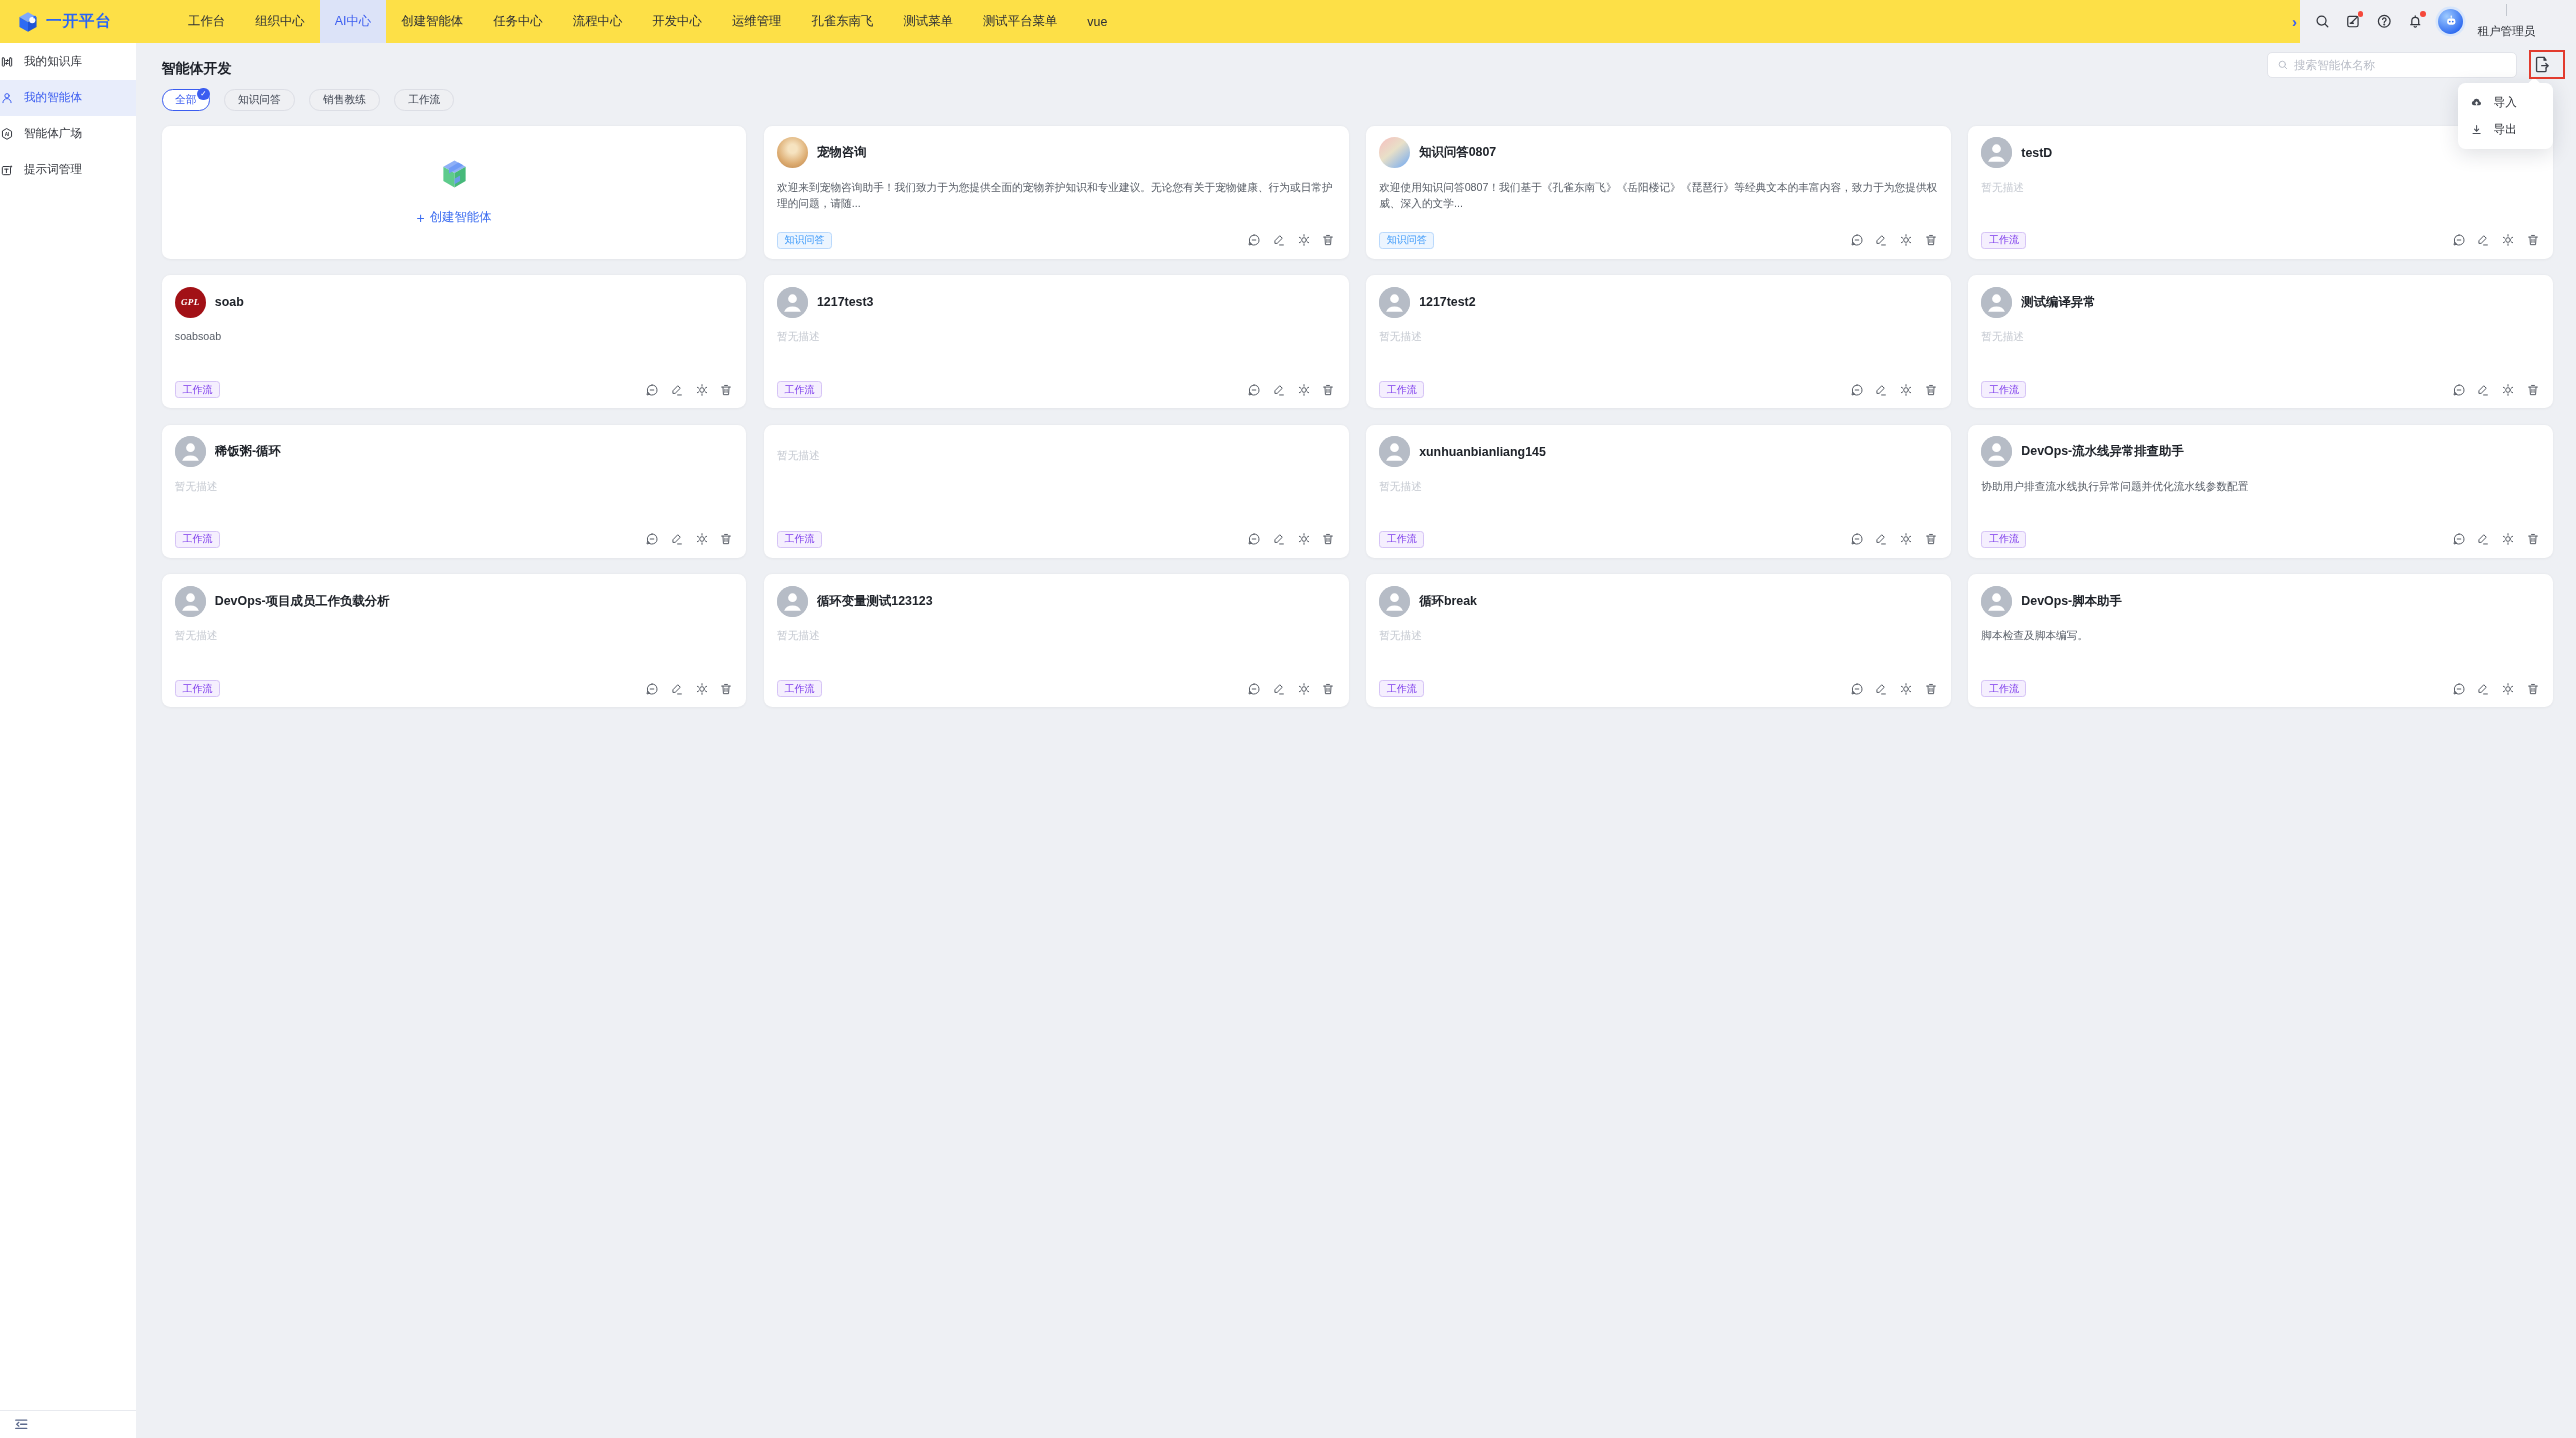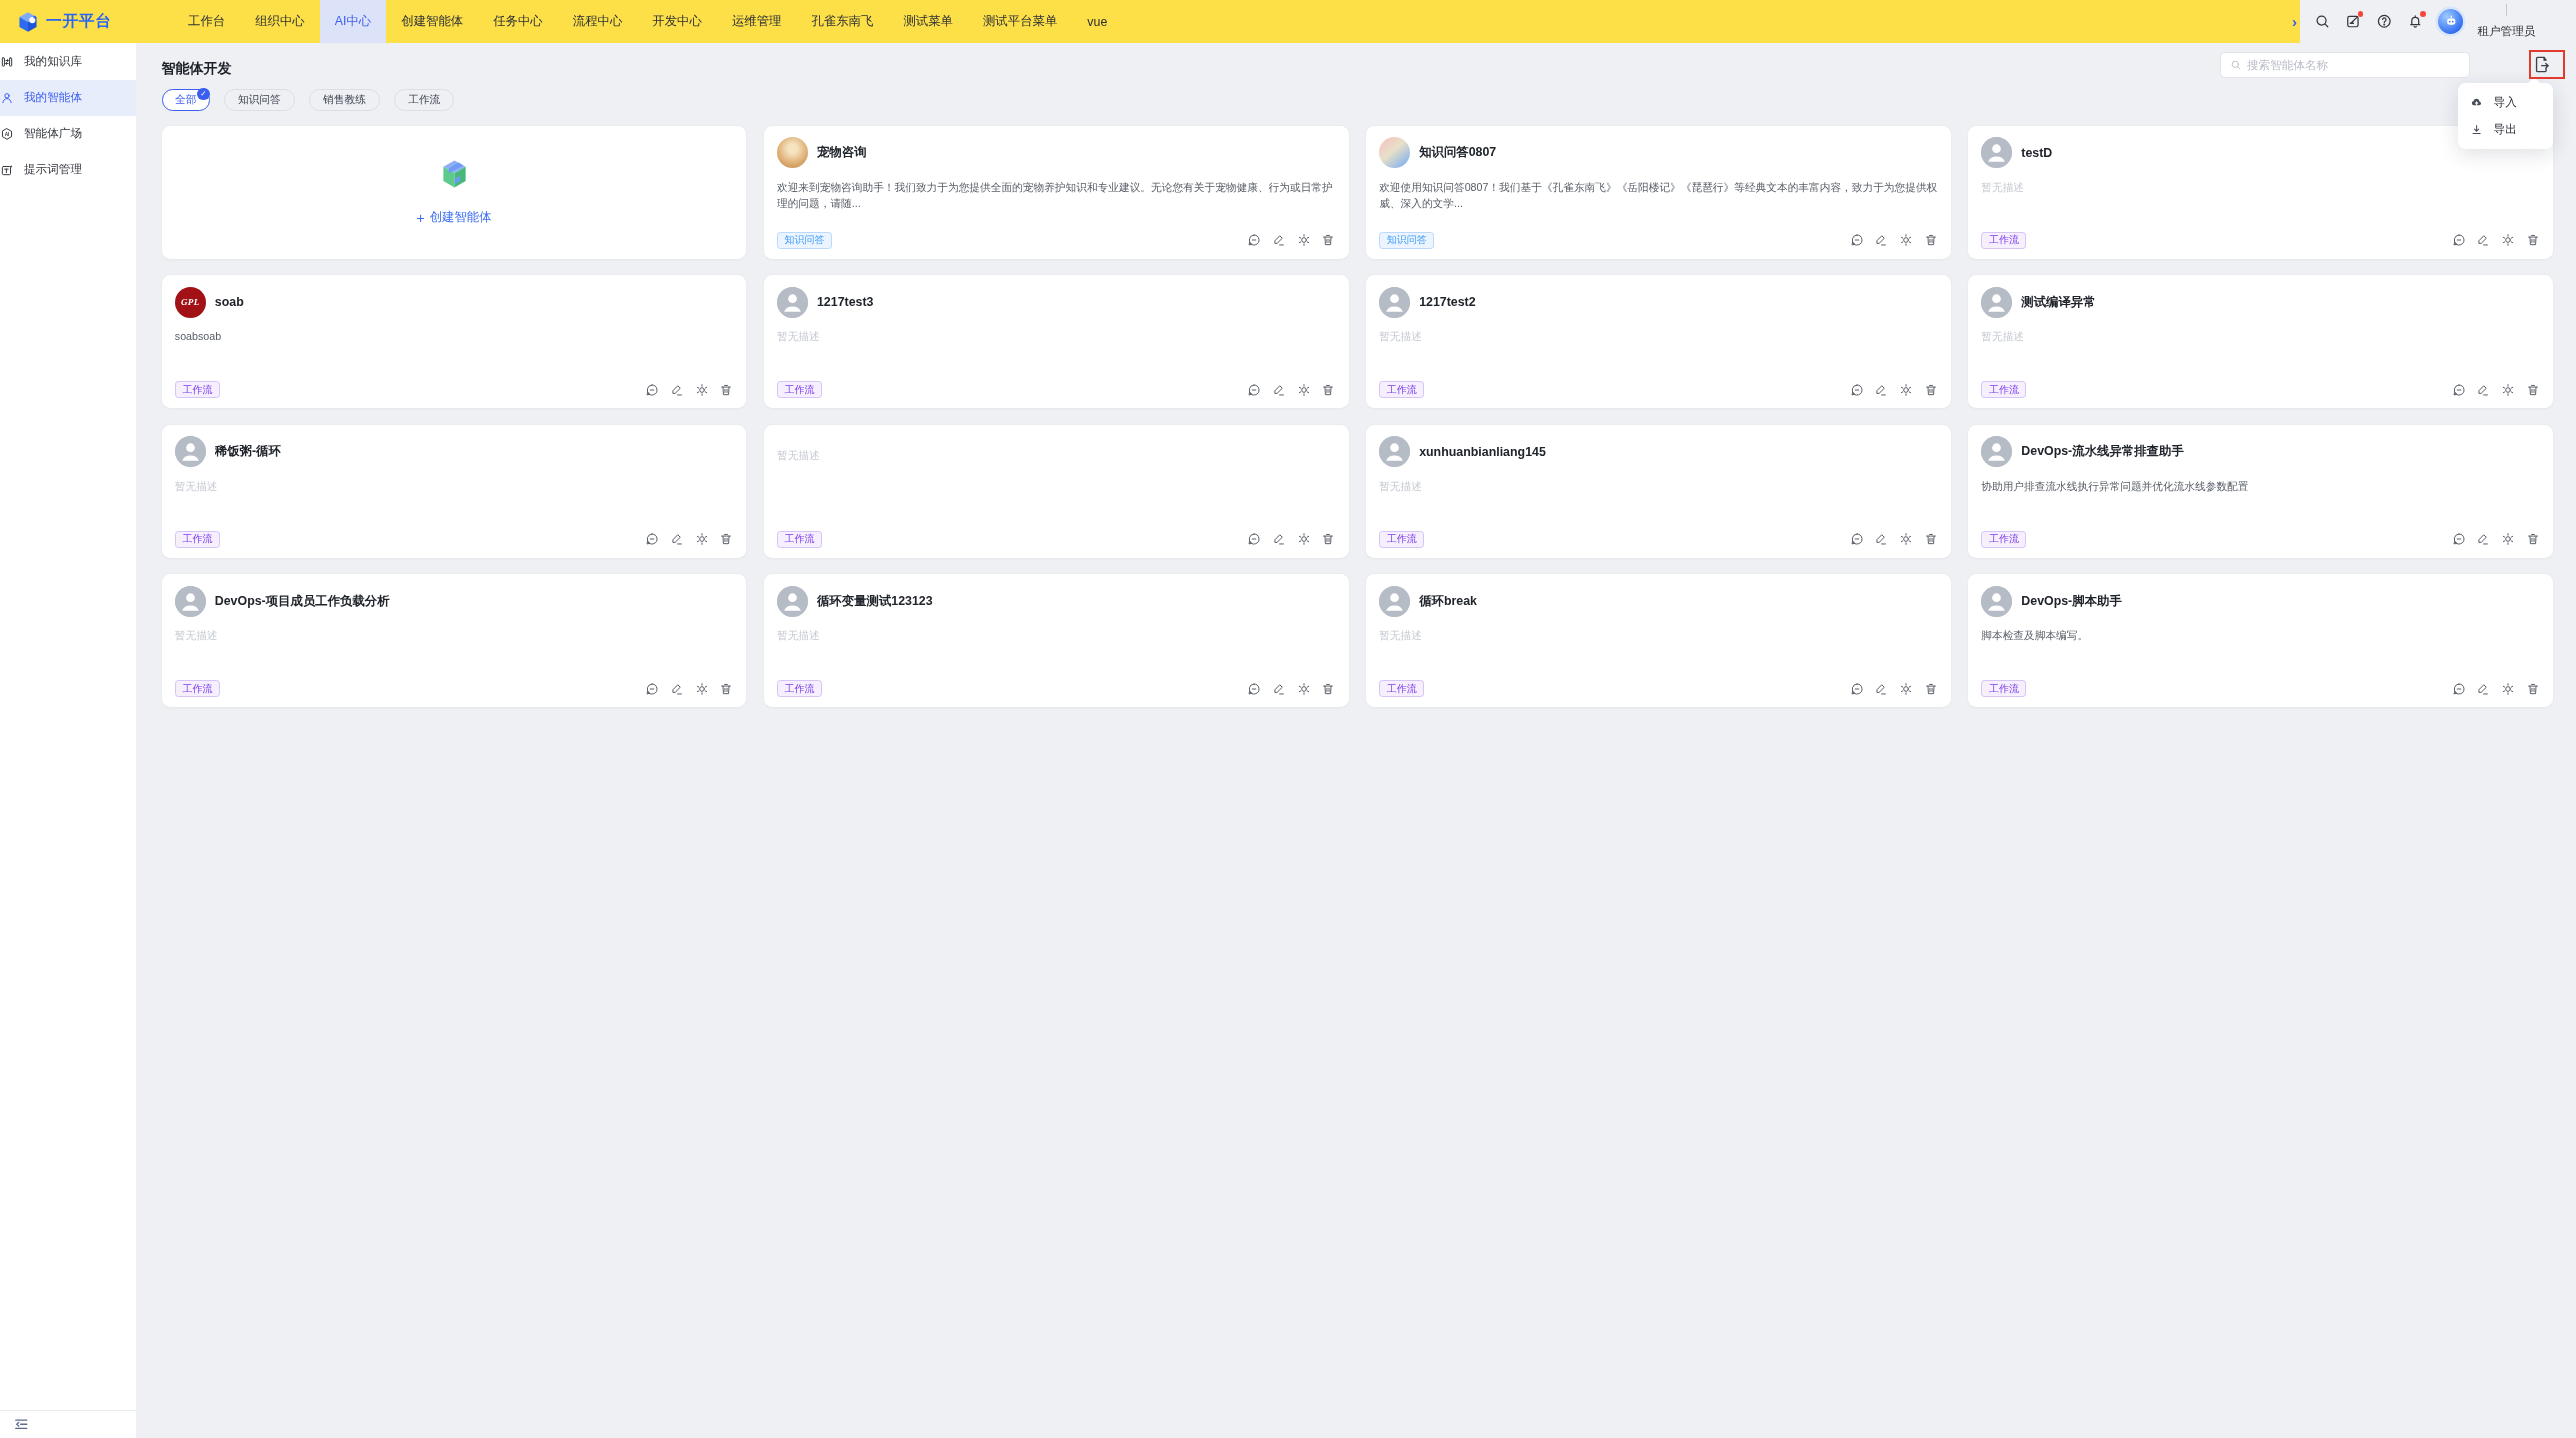--- a/index.html
+++ b/index.html
@@ -34,21 +34,21 @@
   .side-item { height:36px; display:flex; align-items:center; gap:10px; font-size:11.6px; color:#33363d; cursor:pointer; }
   .side-item.active { background:#e8edfb; color:#3b5df0; }
   .side-item svg { width:14px; height:14px; flex:none; }
   .side-bottom { margin-top:auto; border-top:0.8px solid #e8eaef; height:28px; display:flex; align-items:center; padding-left:13.2px; }
   .collapse-btn { width:16.5px; height:16.5px; color:#5c6a8c; cursor:pointer; }
 
   
   .main { flex:1; background:#eef0f4; position:relative; padding:0 23px 0 25.6px; overflow:hidden; }
   .head-row { margin-top:16.5px; display:flex; align-items:center; }
   .page-title { font-size:14px; font-weight:600; color:#1d2129; }
-  .head-tools { position:absolute; top:9px; right:23px; display:flex; align-items:center;gap:47px; }
+  .head-tools { position:absolute; top:9px; right:23px; display:flex; align-items:center; }
   .search-box { width:250px; height:25.6px; background:#fff; border:0.8px solid #e2e4ea; border-radius:5px; display:flex; align-items:center; padding:0 8.3px; gap:5.8px; }
   .search-box svg { width:11.6px; height:11.6px; color:#b9bdc7; flex:none; }
   .search-box input { border:none; outline:none; flex:1; font-size:11.6px; color:#33363d; background:transparent; font-family:inherit; }
   .search-box input::placeholder { color:#b9bdc7; }
   .export-btn { margin-left:15.7px; width:20px; height:20px; color:#3c4049; cursor:pointer; }
   .export-btn svg { width:19px; height:19px; }
   .annot-box { position:absolute; top:7.4px; right:10.7px; width:36px; height:29px; border:2.5px solid #e23b2e; z-index:60; pointer-events:none; }
   .dropdown { position:absolute; top:40px; right:23px; width:95px; background:#fff; border-radius:7.4px; box-shadow:0 5px 20px rgba(26,32,56,.14); padding:5.8px 0; z-index:50; }
   .dropdown::before { content:""; position:absolute; top:-4.1px; right:15px; width:8.3px; height:8.3px; background:#fff; transform:rotate(45deg); }
   .dd-item { height:27px; display:flex; align-items:center; gap:10px; padding:0 12.4px; font-size:11.6px; color:#2c2f36; cursor:pointer; }

